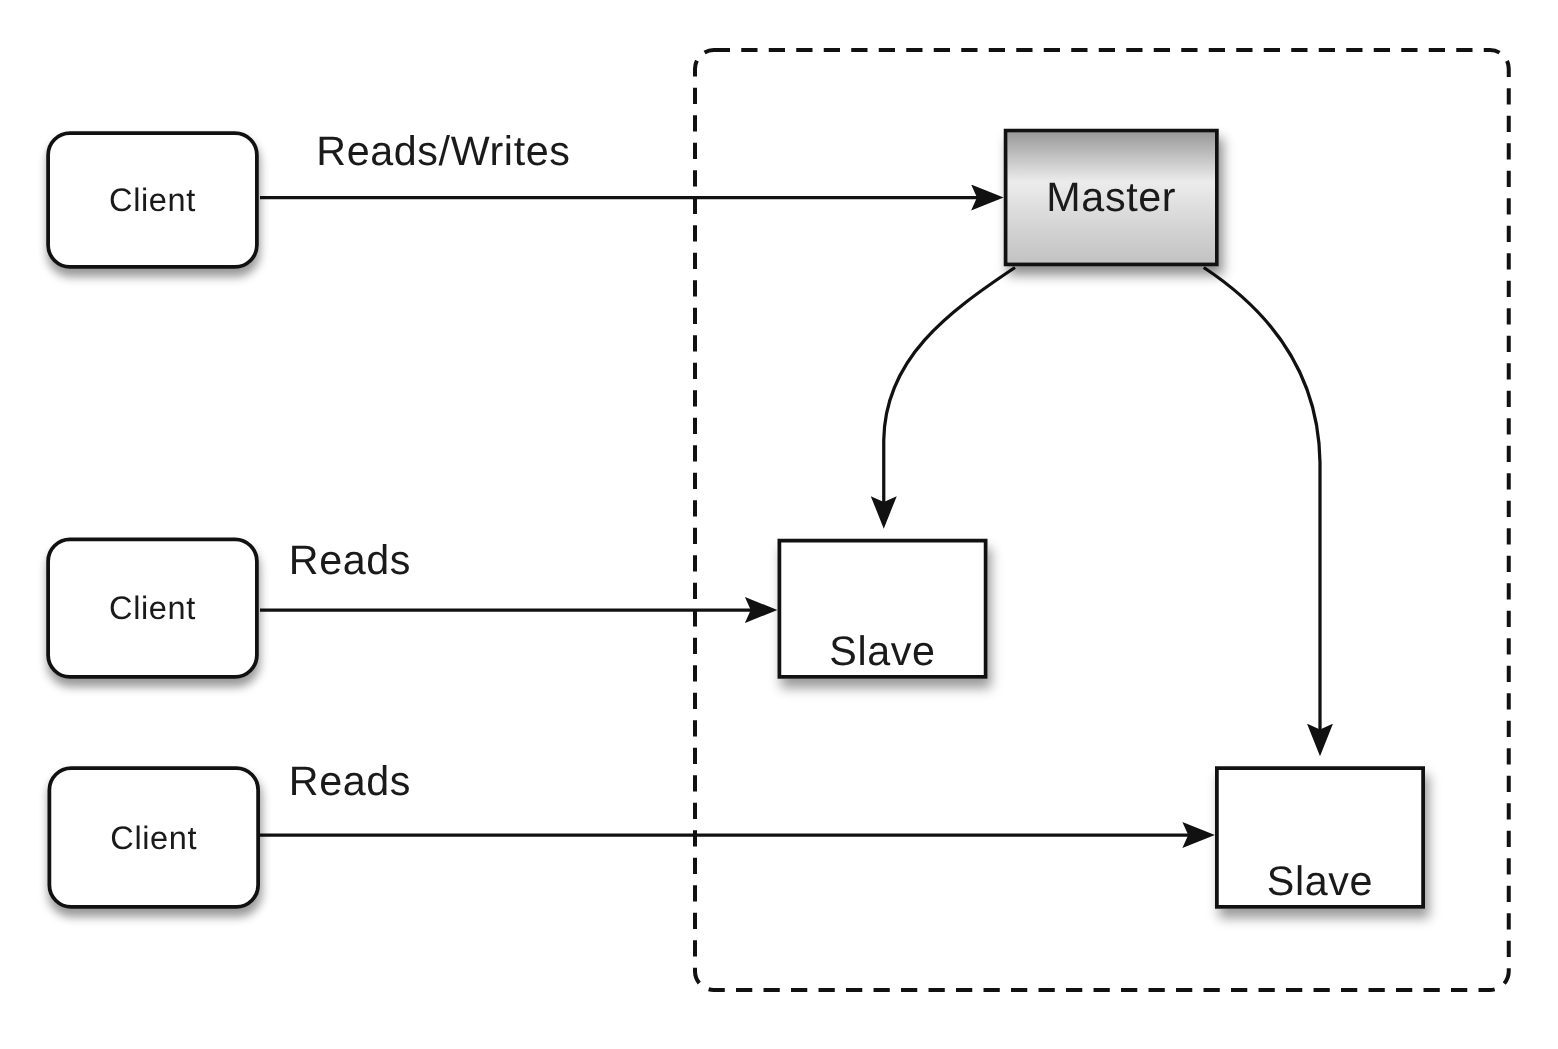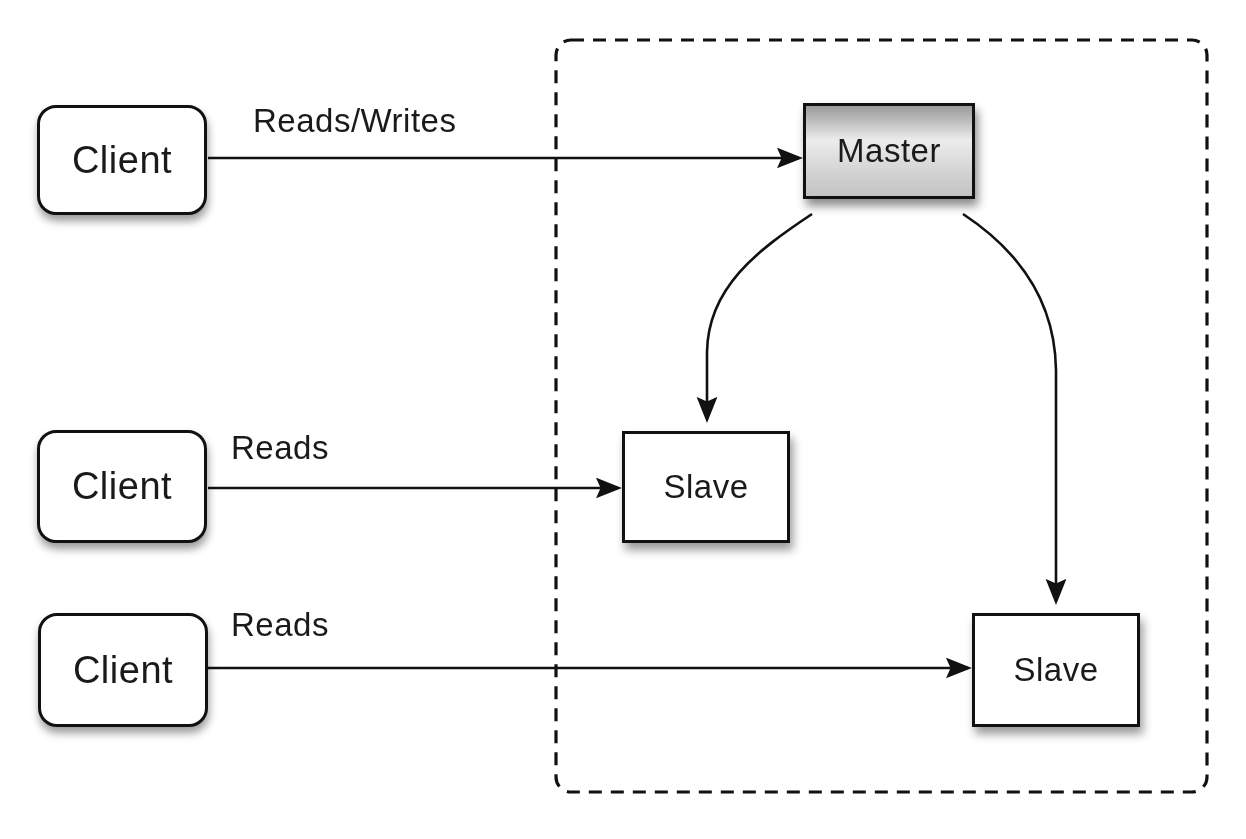--- a/index.html
+++ b/index.html
@@ -21,43 +21,44 @@
     width: 1246px;
     height: 839px;
   }
   .node {
     position: absolute;
     box-sizing: border-box;
     border: 3px solid #111111;
     display: flex;
     align-items: center;
     justify-content: center;
-    font-size: 38px;
+    font-size: 26px;
     color: #1a1a1a;
     letter-spacing: 0.5px;
   }
   .client {
     width: 170px;
     height: 110px;
     background: #ffffff;
     border-radius: 19px;
     box-shadow: 1px 6px 8px rgba(0,0,0,0.40);
   }
   .master {
     left: 803px; top: 103px;
-    width: 172px; height: 96px;
+    width: 172px; height: 110px;
     background: linear-gradient(180deg, #9a9a9a 0%, #ececec 38%, #d2d2d2 75%, #c3c3c3 100%);
     box-shadow: 3px 7px 9px rgba(0,0,0,0.45);
     font-size: 33px;
   }
   .slave {
     width: 168px;
     background: #ffffff;
     box-shadow: 3px 7px 9px rgba(0,0,0,0.40);
     font-size: 33px;
+    align-items: flex-end;
   }
   .slave-1 { left: 622px; top: 431px; height: 112px; }
   .slave-2 { left: 972px; top: 613px; height: 114px; }
   .client-1 { left: 37px;  top: 105px; }
   .client-2 { left: 37px;  top: 430px; height: 113px; }
   .client-3 { left: 38px;  top: 613px; height: 114px; }
   .edge-label {
     position: absolute;
     color: #1a1a1a;
     font-size: 33px;

